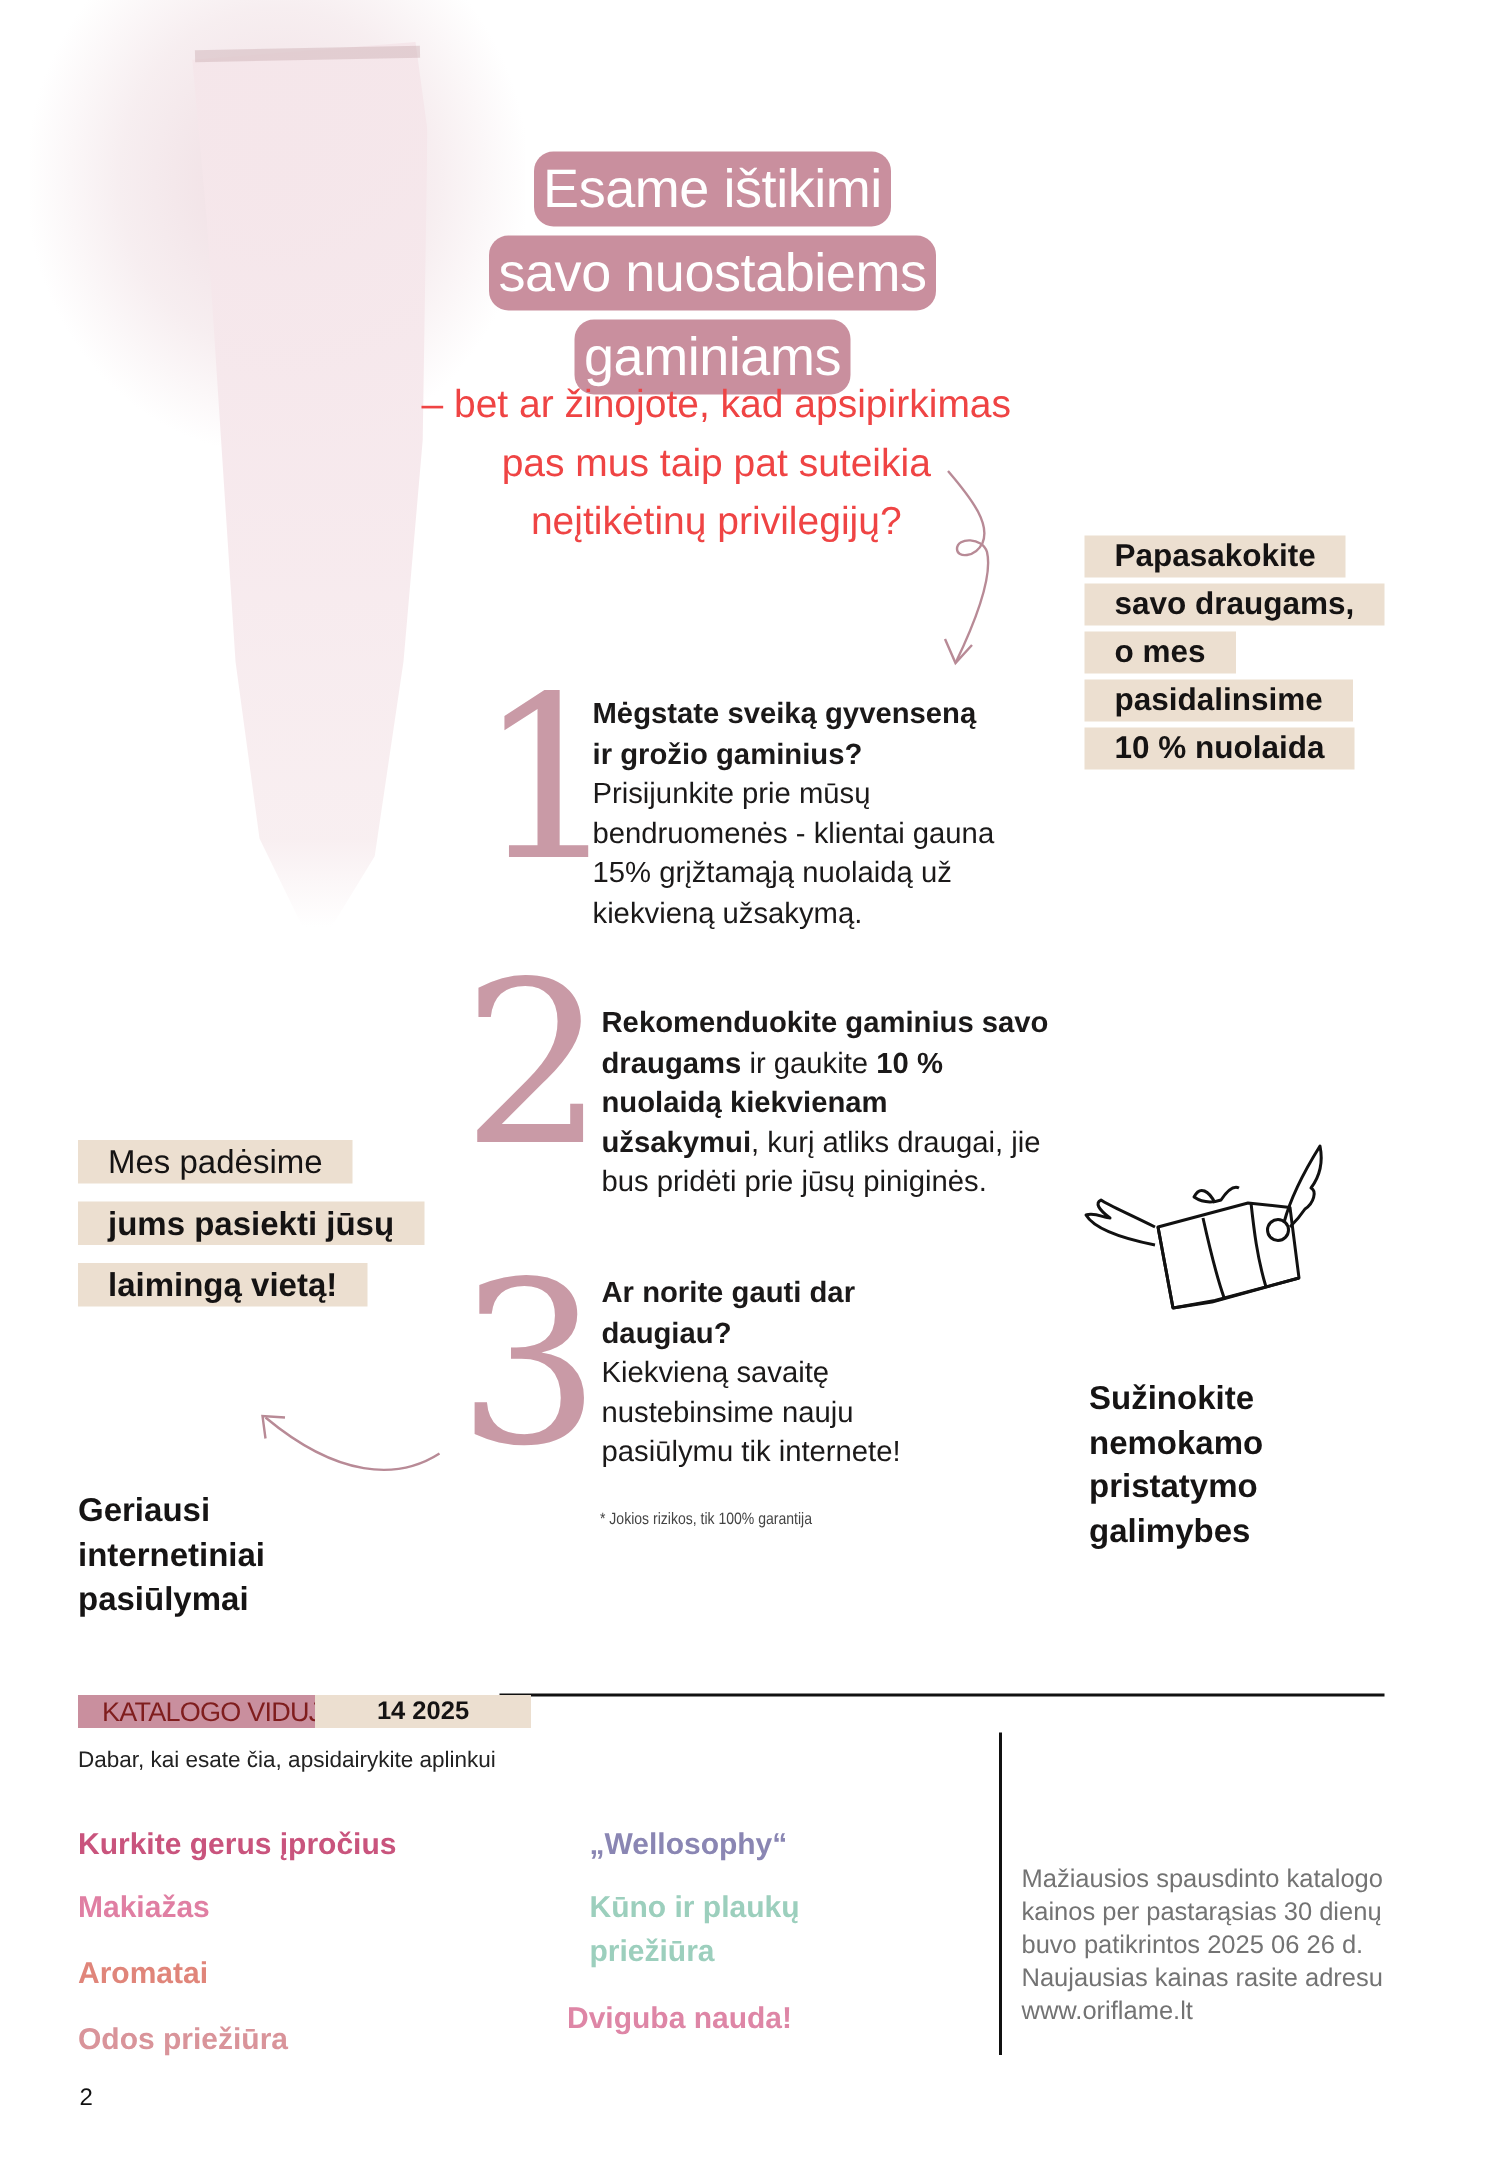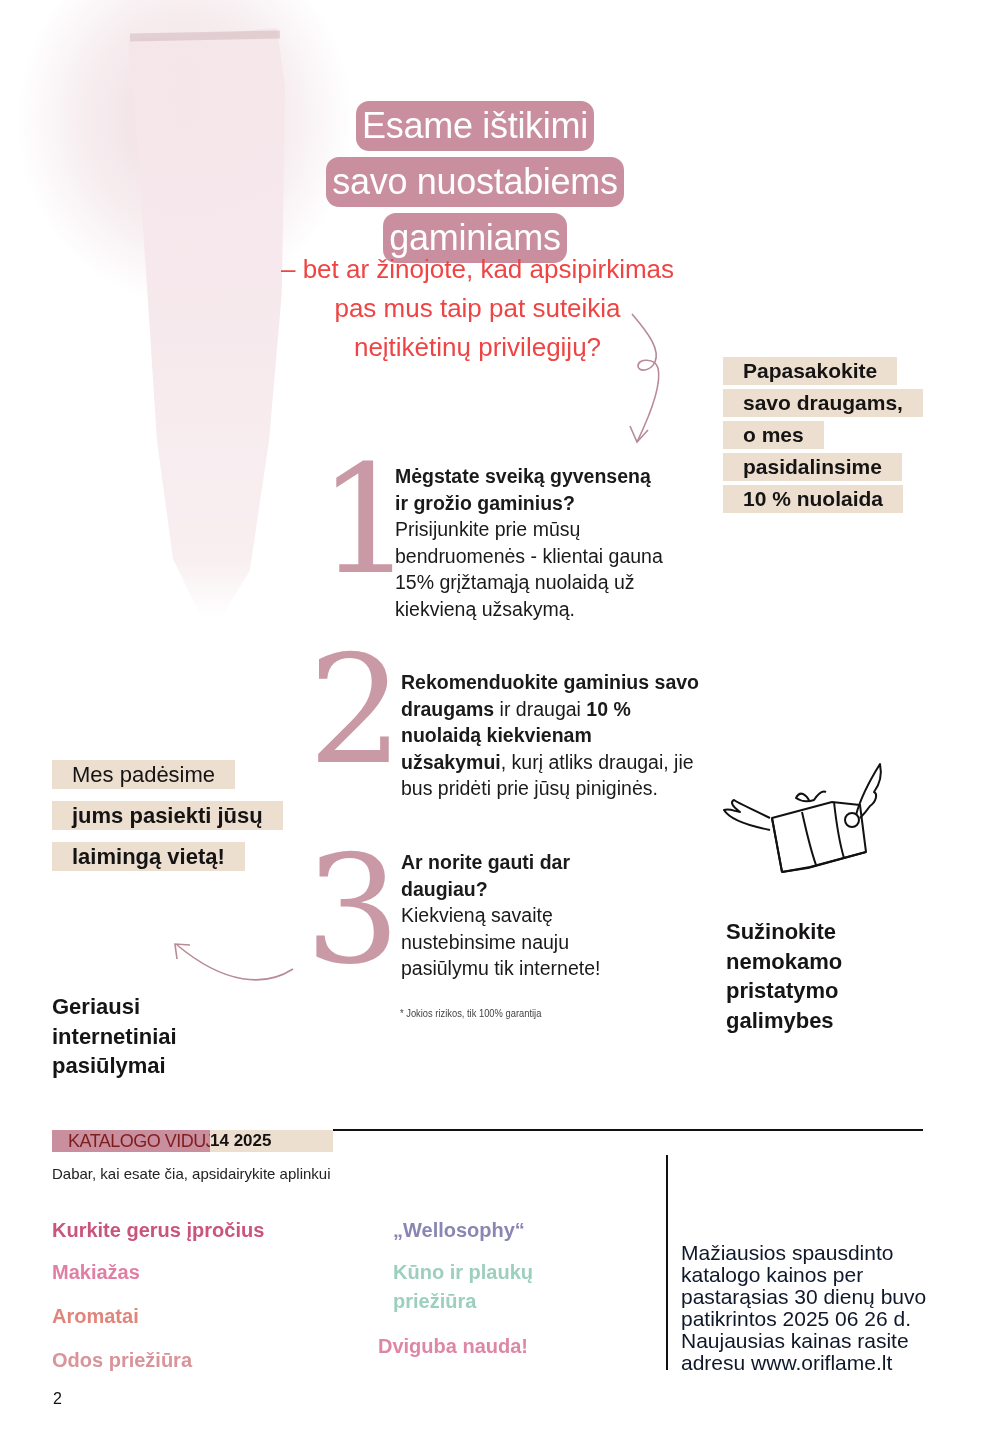--- a/index.html
+++ b/index.html
@@ -84,33 +84,33 @@
   
   .footer-rule { left: 333px; top: 1129px; width: 590px; height: 1.5px; background: #111; }
   .cat-bar { left: 52px; top: 1130px; height: 22px; display: flex; }
   .cat-pink {
     background: #c98f9e; color: #7f1d1d; font-family: "Liberation Sans", sans-serif;
     font-size: 18px; line-height: 22px; padding: 0 16px; width: 158px; letter-spacing: -0.5px;
     white-space: nowrap; overflow: hidden;
   }
   .cat-beige {
     background: #ecdfd0; color: #151313; font-family: "Liberation Sans", sans-serif; font-weight: bold;
-    font-size: 17px; line-height: 22px; width: 123px; text-align: left; padding-left: 0;
+    font-size: 17px; line-height: 22px; width: 144px; text-align: center; padding-left: 0;
   }
   .cat-sub {
     left: 52px; top: 1165px; font-family: "Liberation Sans", sans-serif; font-size: 15px; color: #222;
   }
   .cat-link {
     font-family: "Liberation Sans", sans-serif; font-weight: bold; font-size: 20px; line-height: 29px;
     text-decoration: none; cursor: pointer;
   }
   .v-rule { left: 666px; top: 1155px; width: 1.5px; height: 215px; background: #111; }
   .price-note {
     left: 681px; top: 1242px; width: 250px; font-family: "Liberation Sans", sans-serif;
-    font-size: 21px; line-height: 22px; color: #0f172a;
+    font-size: 17px; line-height: 22px; color: #737373;
   }
   .page-num { left: 53px; top: 1390px; font-family: "Liberation Sans", sans-serif; font-size: 16px; color: #111; }
 </style>
 </head>
 <body>
 
 <div class="abs swatch-haze"></div>
 <div class="abs swatch"></div>
 <div class="abs swatch-edge"></div>
 
@@ -139,21 +139,21 @@
   <span class="row"><span class="beige-line">10 % nuolaida</span></span>
 </div>
 
 <div class="abs big-num num1">1</div>
 <div class="abs step-text step1">
   <b>Mėgstate sveiką gyvenseną ir grožio gaminius?</b><span> Prisijunkite prie mūsų bendruomenės - klientai gauna 15% grįžtamąją nuolaidą už kiekvieną užsakymą.</span>
 </div>
 
 <div class="abs big-num num2">2</div>
 <div class="abs step-text step2">
-  <b>Rekomenduokite gaminius savo draugams</b><span> ir draugai </span><b>10 % nuolaidą kiekvienam užsakymui</b><span>, kurį atliks draugai, jie bus pridėti prie jūsų piniginės.</span>
+  <b>Rekomenduokite gaminius savo draugams</b><span> ir gaukite </span><b>10 % nuolaidą kiekvienam užsakymui</b><span>, kurį atliks draugai, jie bus pridėti prie jūsų piniginės.</span>
 </div>
 
 <div class="abs big-num num3">3</div>
 <div class="abs step-text step3">
   <b>Ar norite gauti dar daugiau?</b><br><span> Kiekvieną savaitę nustebinsime nauju pasiūlymu tik internete!</span>
 </div>
 
 <div class="abs footnote">* Jokios rizikos, tik 100% garantija</div>
 
 <div class="abs help-block">

